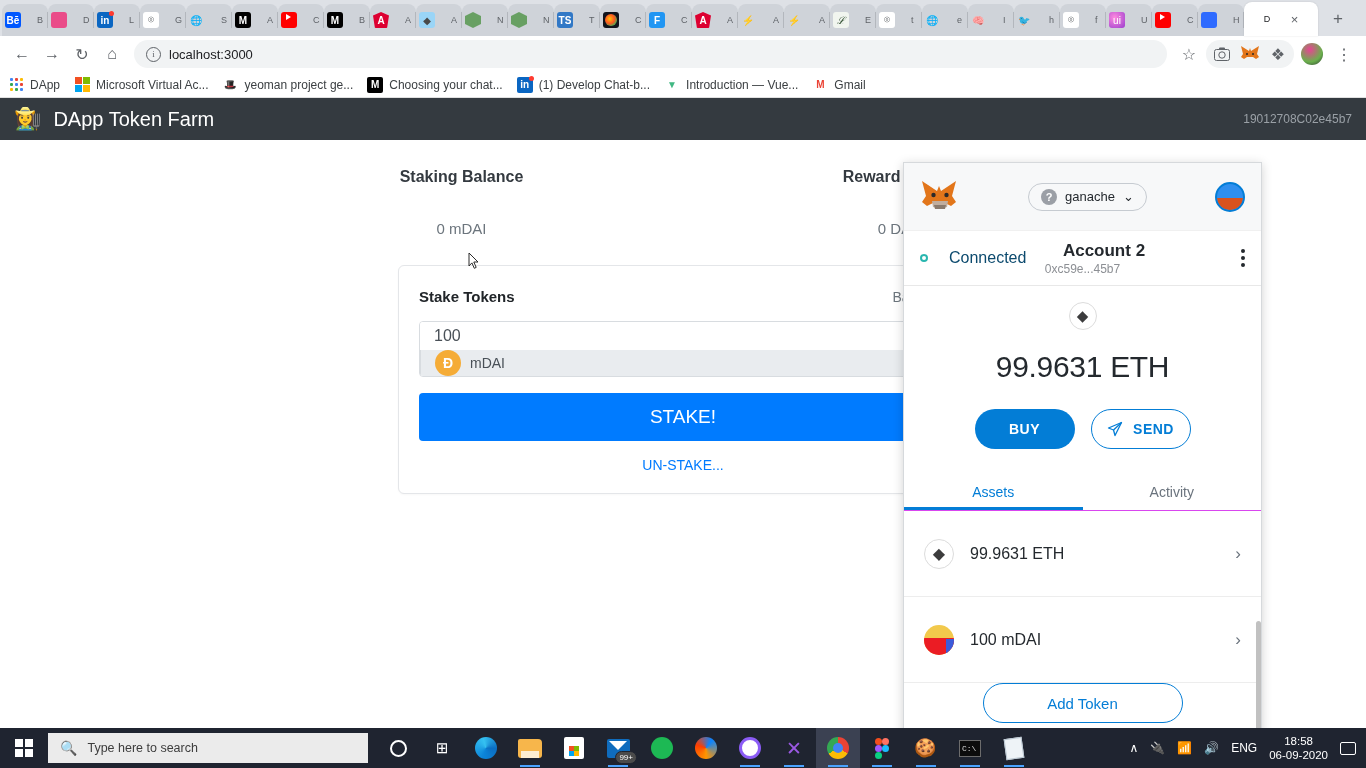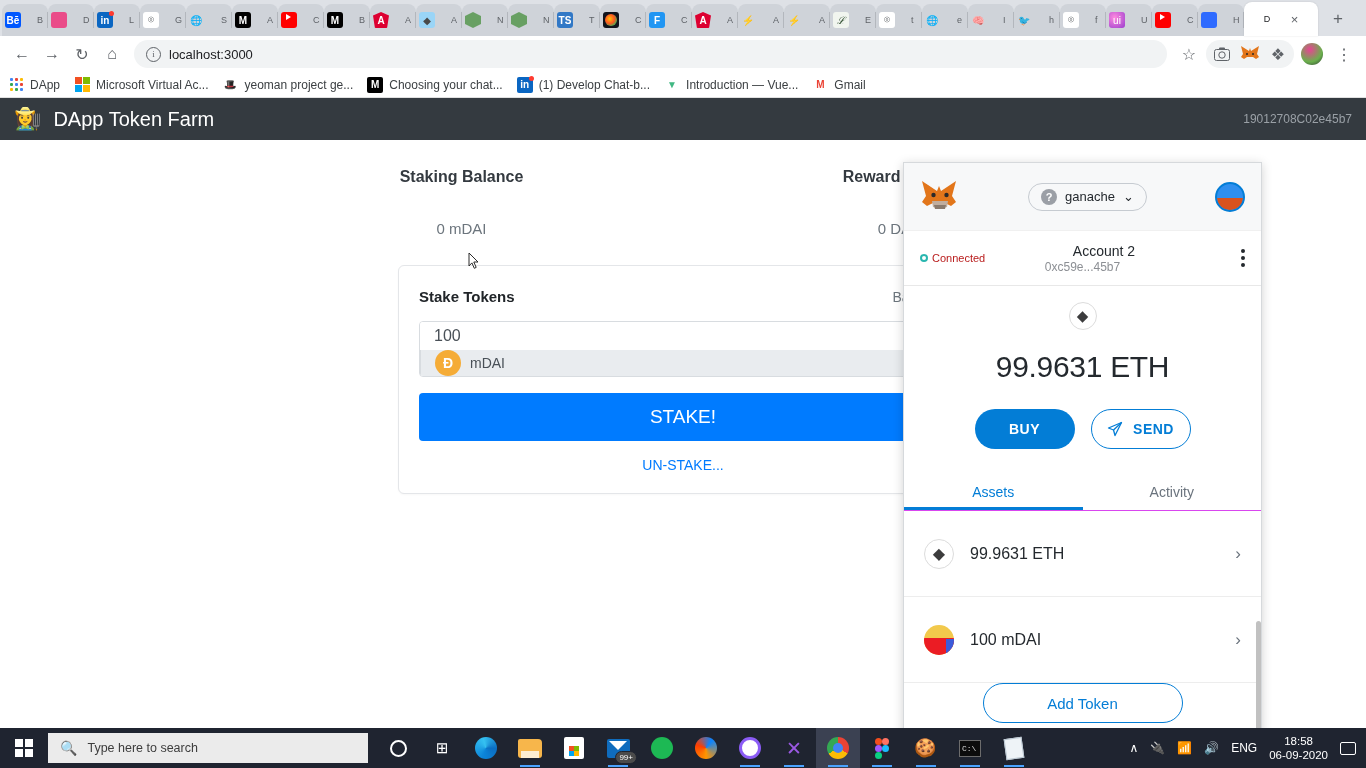--- a/index.html
+++ b/index.html
@@ -126,24 +126,24 @@
     box-shadow:0 2px 10px rgba(0,0,0,.18);
   }
   .mm-top { height:68px; background:#f7f8f9; display:flex; align-items:center; padding:0 16px; justify-content:space-between; border-bottom:1px solid #f0f0f0;}
   .fox { width:40px; height:36px; }
   .netpill { display:flex; align-items:center; gap:8px; border:1px solid #c6cbd1; border-radius:18px; padding:5px 12px; font-size:13px; color:#24292e; }
   .netq { width:16px;height:16px;border-radius:50%;background:#9b9fa6;color:#fff;font-size:11px;display:flex;align-items:center;justify-content:center;font-weight:bold;}
   .identicon { width:30px;height:30px;border-radius:50%;border:2px solid #037dd6; overflow:hidden; background:#2f8fef; position:relative; }
   .identicon::after{content:"";position:absolute;left:0;right:0;bottom:0;height:12px;background:#d9531e; border-radius:0 0 50% 50%/0 0 100% 100%;}
 
   .mm-acct { height:55px; display:flex; align-items:center; padding:0 16px; border-bottom:1px solid #e8e8e8; position:relative; }
-  .connected { display:flex; align-items:center; gap:4px; font-size:11px; color:#b91c1c; }
+  .connected { display:flex; align-items:center; gap:21px; font-size:16px; color:#0c4a6e; }
   .dot { width:8px;height:8px;border-radius:50%;background:#fff;border:2px solid #29b6af; }
   .acctmid { position:absolute; left:0; right:0; text-align:center; }
-  .acctname { font-size:14px; font-weight:normal; color:#24292e;padding-left:43px; }
+  .acctname { font-size:17px; font-weight:bold; color:#24292e;padding-left:43px; }
   .acctaddr { font-size:12px; color:#8c8f94; margin-top:1px; }
   .kebab { margin-left:auto; display:flex; flex-direction:column; gap:3px; z-index:2; }
   .kebab i { width:4px;height:4px;border-radius:50%;background:#24292e;display:block; }
 
   .mm-bal { padding:16px 0 0; text-align:center; }
   .ethbadge { width:28px;height:28px;border-radius:50%;border:1px solid #dcdcdc; display:inline-flex;align-items:center;justify-content:center; font-size:15px; color:#3c3c3d;}
   .balbig { font-size:30px; color:#24292e; margin-top:20px; letter-spacing:-0.3px;}
   .actions { display:flex; justify-content:center; gap:16px; margin-top:25px; }
   .btn-buy { width:100px;height:40px;border-radius:20px;background:#037dd6;color:#fff;font-size:14px;font-weight:bold;letter-spacing:.5px;border:none;display:flex;align-items:center;justify-content:center;font-family:"Liberation Sans",sans-serif;}
   .btn-send { width:100px;height:40px;border-radius:20px;background:#fff;color:#037dd6;font-size:14px;font-weight:bold;letter-spacing:.5px;border:1px solid #037dd6;display:flex;align-items:center;justify-content:center;gap:10px;font-family:"Liberation Sans",sans-serif;}

